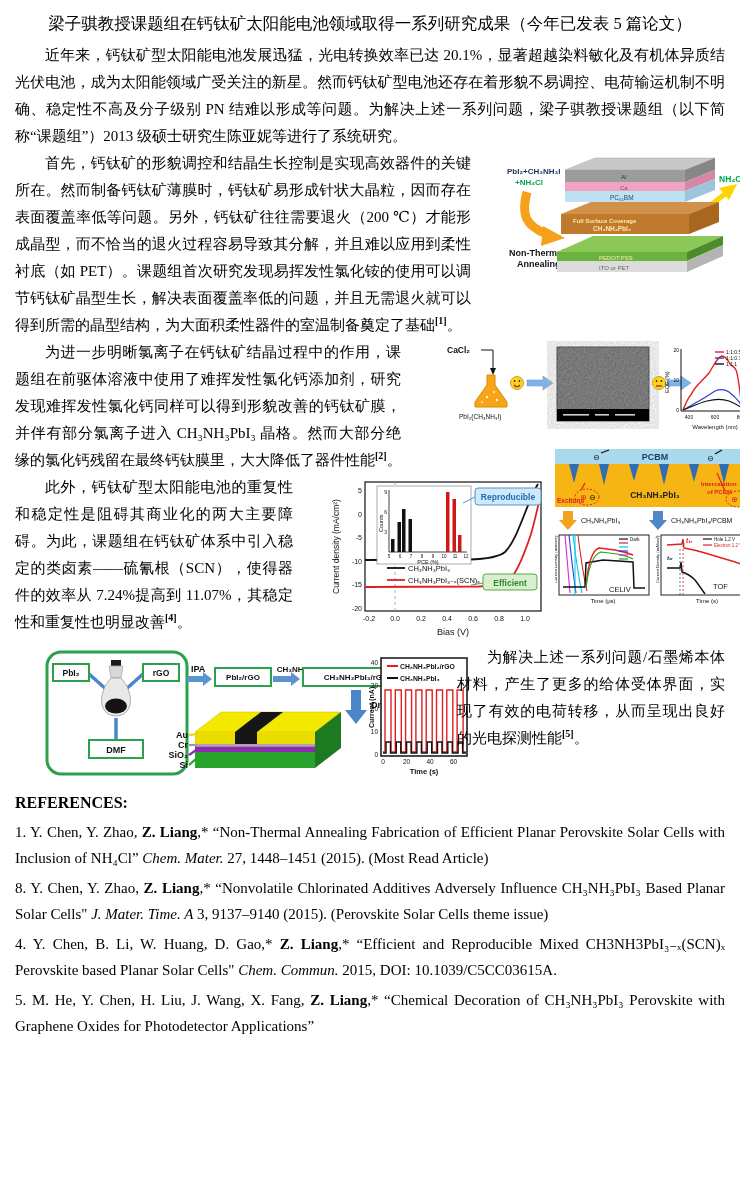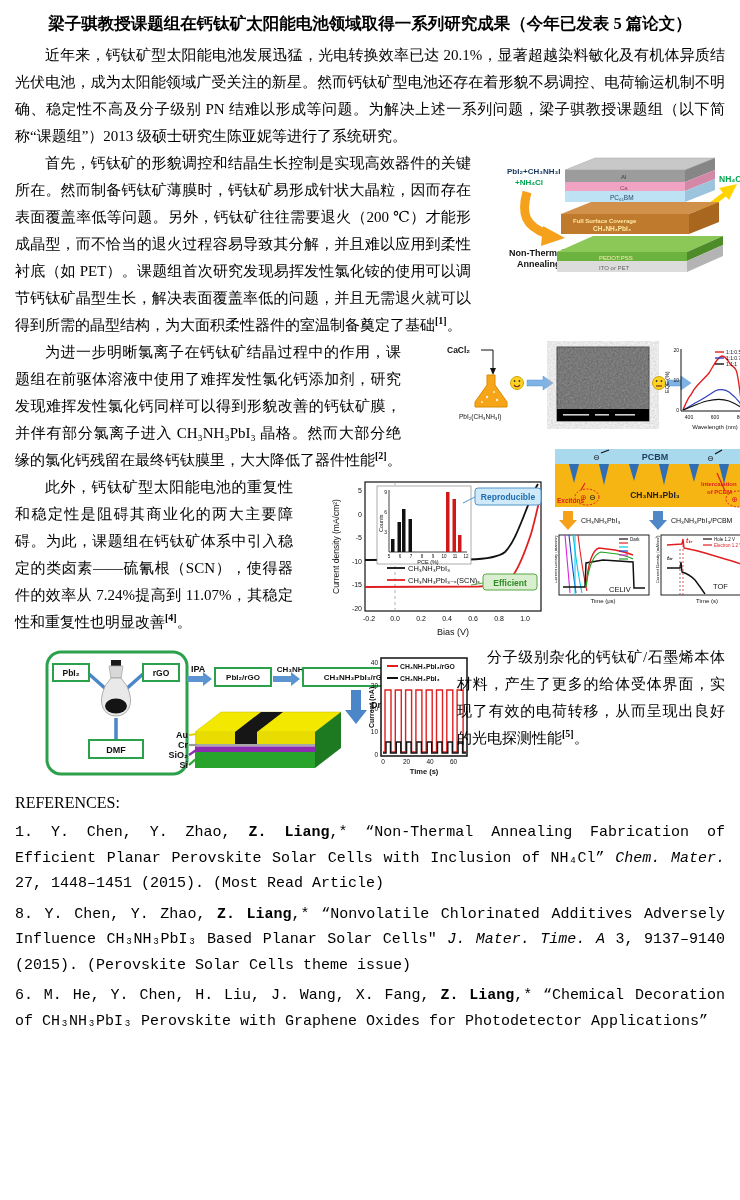--- a/index.html
+++ b/index.html
@@ -1,29 +1,29 @@
 <!DOCTYPE html>
 <html><head>
 <meta charset="utf-8">
 <style>
   html,body{margin:0;padding:0;background:#fff;}
   body{width:740px;height:1200px;overflow:hidden;font-family:"Liberation Serif","DejaVu Serif",serif;color:#000;}
   .page{padding:10px 15px 0 15px;}
-  .title{font-size:16.5px;font-weight:bold;text-align:center;margin:2px 0 6px 0;line-height:24px;}
+  .title{font-size:16.5px;font-weight:normal;text-align:center;margin:2px 0 6px 0;line-height:24px;}
   p.cn{font-size:15px;line-height:27px;text-align:justify;margin:0;text-indent:2em;}
   p.cn sup{font-size:10px;font-weight:bold;line-height:0;}
   .fig{display:block;background:#fff;}
   .fig1{float:right;width:248px;height:132px;margin:2px 0 2px 6px;}
   .fig2{float:right;width:318px;height:96px;margin:2px 0 2px 6px;}
   .fig3{float:right;width:200px;height:156px;margin:2px 0 2px 8px;}
   .fig4{float:right;width:218px;height:166px;margin:2px 0 2px 6px;}
   .fig5{float:left;width:428px;height:132px;margin:4px 14px 2px 0;}
   .refs{clear:both;padding-top:12px;}
-  .refhead{font-weight:normal;font-size:16px;margin:0 0 8px 0;}
-  p.ref{font-size:15px;line-height:25.5px;text-align:justify;margin:0 0 5px 0;font-family:Liberation Mono, monospace;}
+  .refhead{font-weight:bold;font-size:16px;margin:0 0 8px 0;}
+  p.ref{font-size:15px;line-height:25.5px;text-align:justify;margin:0 0 5px 0;}
   svg text{font-family:"Liberation Sans","DejaVu Sans",sans-serif;}
 </style>
 </head>
 <body>
 
 <div class="page">
 
   <h1 class="title">梁子骐教授课题组在钙钛矿太阳能电池领域取得一系列研究成果（今年已发表 5 篇论文）</h1>
 
   <p class="cn"><span><span>近年来，钙钛矿型太阳能电池发展迅猛，光电转换效率已达 20.1%，显著超越染料敏化及有机体异质结光伏电池，成为太阳能领域广受关注的新星。然而钙钛矿型电池还存在着形貌不易调控、电荷输运机制不明确、稳定性不高及分子级别 PN 结难以形成等问题。为解决上述一系列问题，梁子骐教授课题组（以下简称“课题组”）2013 级硕士研究生陈亚妮等进行了系统研究。</span></span></p>
@@ -311,23 +311,24 @@
       <text x="333" y="63" font-size="6.5" text-anchor="end" fill="#111">20</text>
       <text x="333" y="86" font-size="6.5" text-anchor="end" fill="#111">10</text>
       <text x="333" y="109" font-size="6.5" text-anchor="end" fill="#111">0</text>
       <text x="338" y="116" font-size="6.5" text-anchor="middle" fill="#111">0</text>
       <text x="361.5" y="116" font-size="6.5" text-anchor="middle" fill="#111">20</text>
       <text x="385" y="116" font-size="6.5" text-anchor="middle" fill="#111">40</text>
       <text x="408.5" y="116" font-size="6.5" text-anchor="middle" fill="#111">60</text>
       <text x="379" y="126" font-size="7.5" font-weight="bold" text-anchor="middle" fill="#111">Time (s)</text>
       <text transform="translate(329,80) rotate(-90)" font-size="7" font-weight="bold" fill="#111">Current (nA)</text>
     </svg></span>
-    <span><span>分子级别杂化的钙钛矿/石墨烯本体材料，产生了更多的给体受体界面，实现了有效的电荷转移，从而呈现出良好的光电探测性能</span><sup>[5]</sup><span>。</span></span>
+    <span><span>为解决上述一系列问题/石墨烯本体材料，产生了更多的给体受体界面，实现了有效的电荷转移，从而呈现出良好的光电探测性能</span><sup>[5]</sup><span>。</span></span>
   </p>
 
   <div class="refs">
     <div class="refhead">REFERENCES:</div>
     <p class="ref"><span>1. Y. Chen, Y. Zhao, </span><b>Z. Liang</b><span>,* “Non-Thermal Annealing Fabrication of Efficient Planar Perovskite Solar Cells with Inclusion of NH₄Cl” </span><i>Chem. Mater.</i><span> 27, 1448–1451 (2015). (Most Read Article)</span></p>
     <p class="ref"><span>8. Y. Chen, Y. Zhao, </span><b>Z. Liang</b><span>,* “Nonvolatile Chlorinated Additives Adversely Influence CH₃NH₃PbI₃ Based Planar Solar Cells" </span><i>J. Mater. Time. A</i><span> 3, 9137–9140 (2015). (Perovskite Solar Cells theme issue)</span></p>
-    <p class="ref"><span>6.  M. He, Y. Chen, H. Liu, J. Wang, X. Fang, </span><b>Z. Liang</b><span>,* “Chemical Decoration of CH₃NH₃PbI₃ Perovskite with Graphene Oxides for Photodetector Applications” </span></p>
+    <p class="ref"><span>4. Y. Chen, B. Li, W. Huang, D. Gao,* </span><b>Z. Liang</b><span>,* “Efficient and Reproducible Mixed CH3NH3PbI₃₋ₓ(SCN)ₓ Perovskite based Planar Solar Cells" </span><i>Chem. Commun.</i><span> 2015, DOI: 10.1039/C5CC03615A.</span></p>
+    <p class="ref"><span>5.  M. He, Y. Chen, H. Liu, J. Wang, X. Fang, </span><b>Z. Liang</b><span>,* “Chemical Decoration of CH₃NH₃PbI₃ Perovskite with Graphene Oxides for Photodetector Applications” </span></p>
   </div>
 
 </div>
 
 </body></html>

